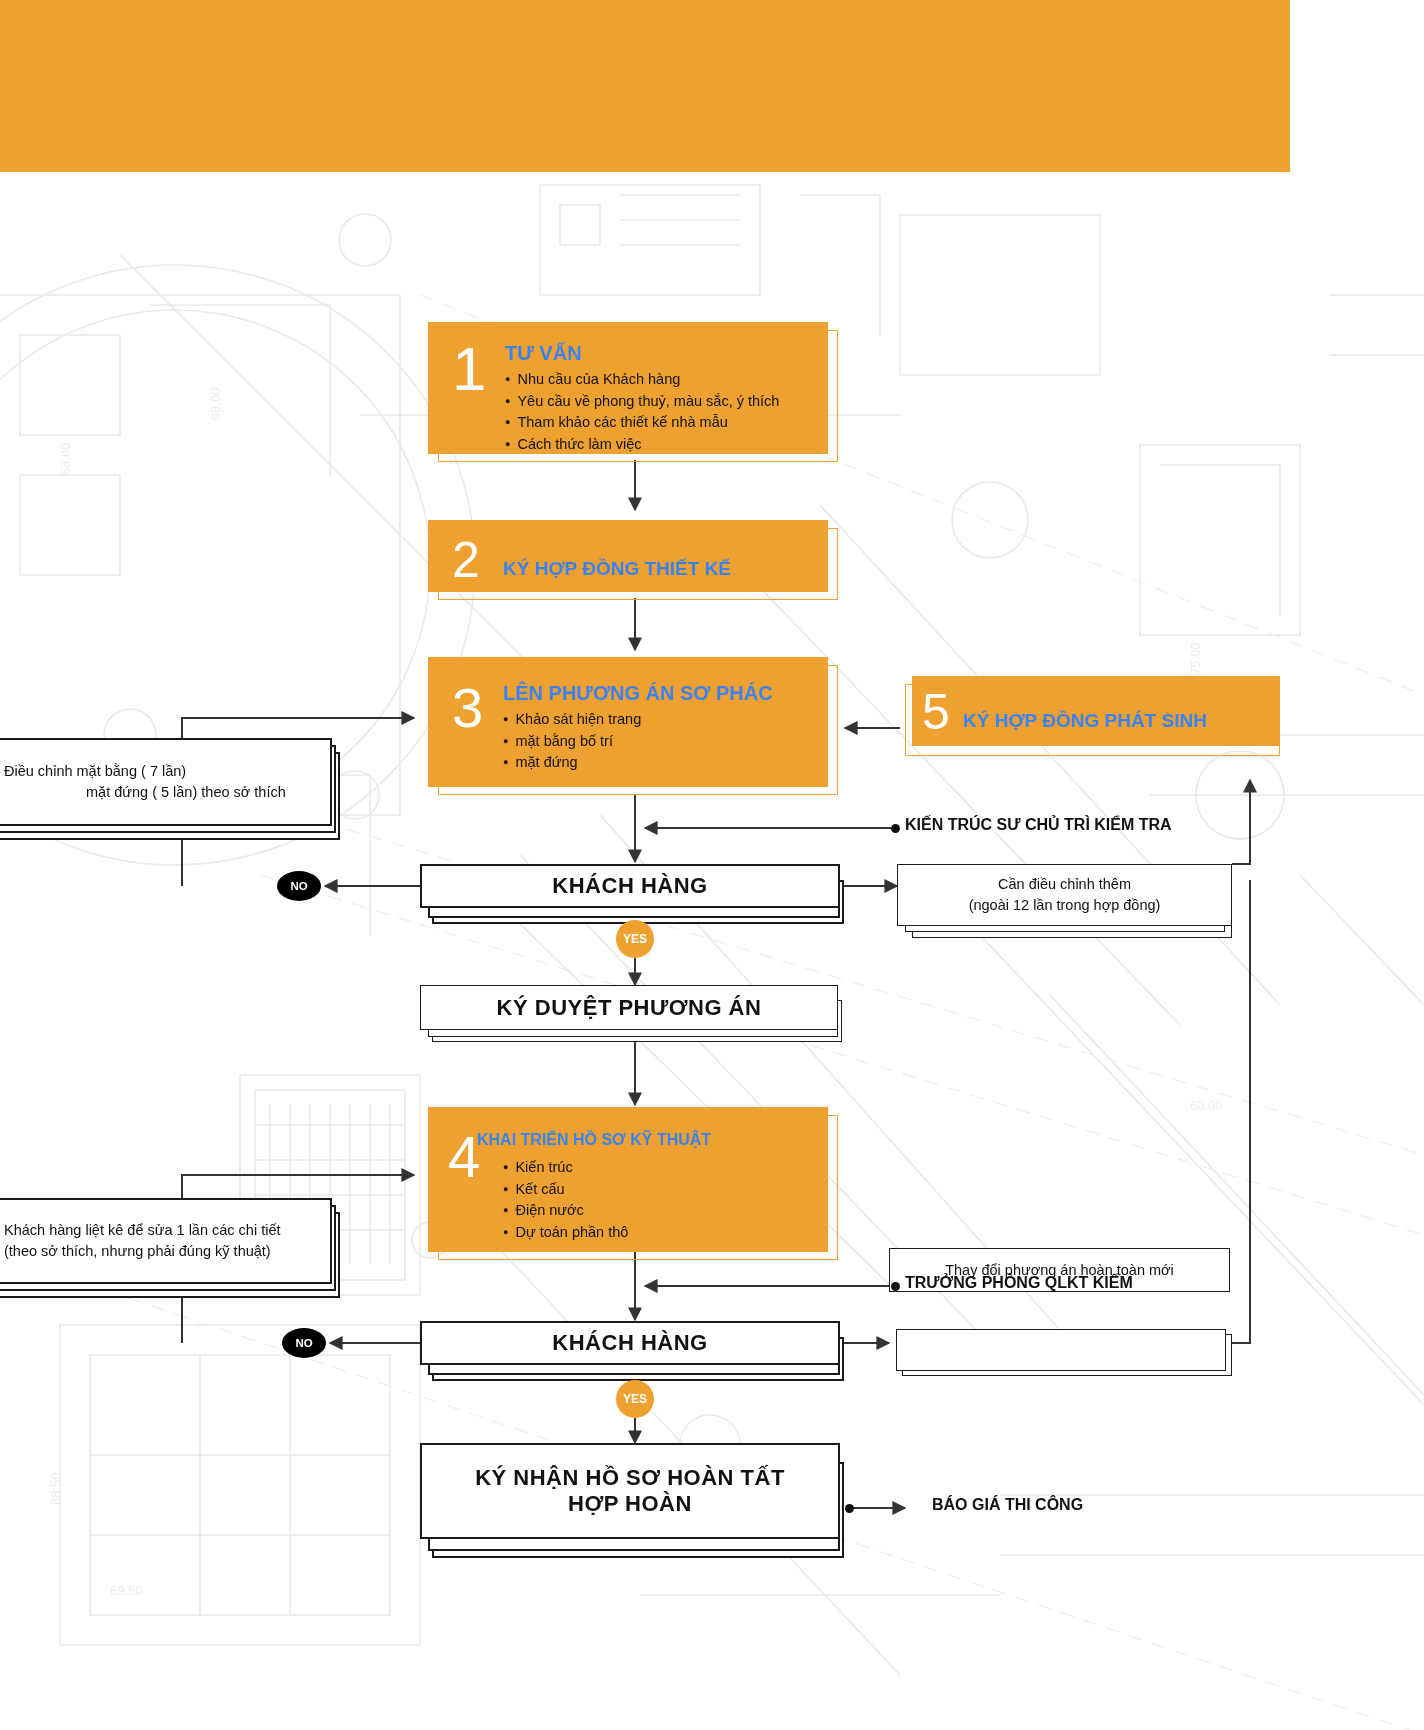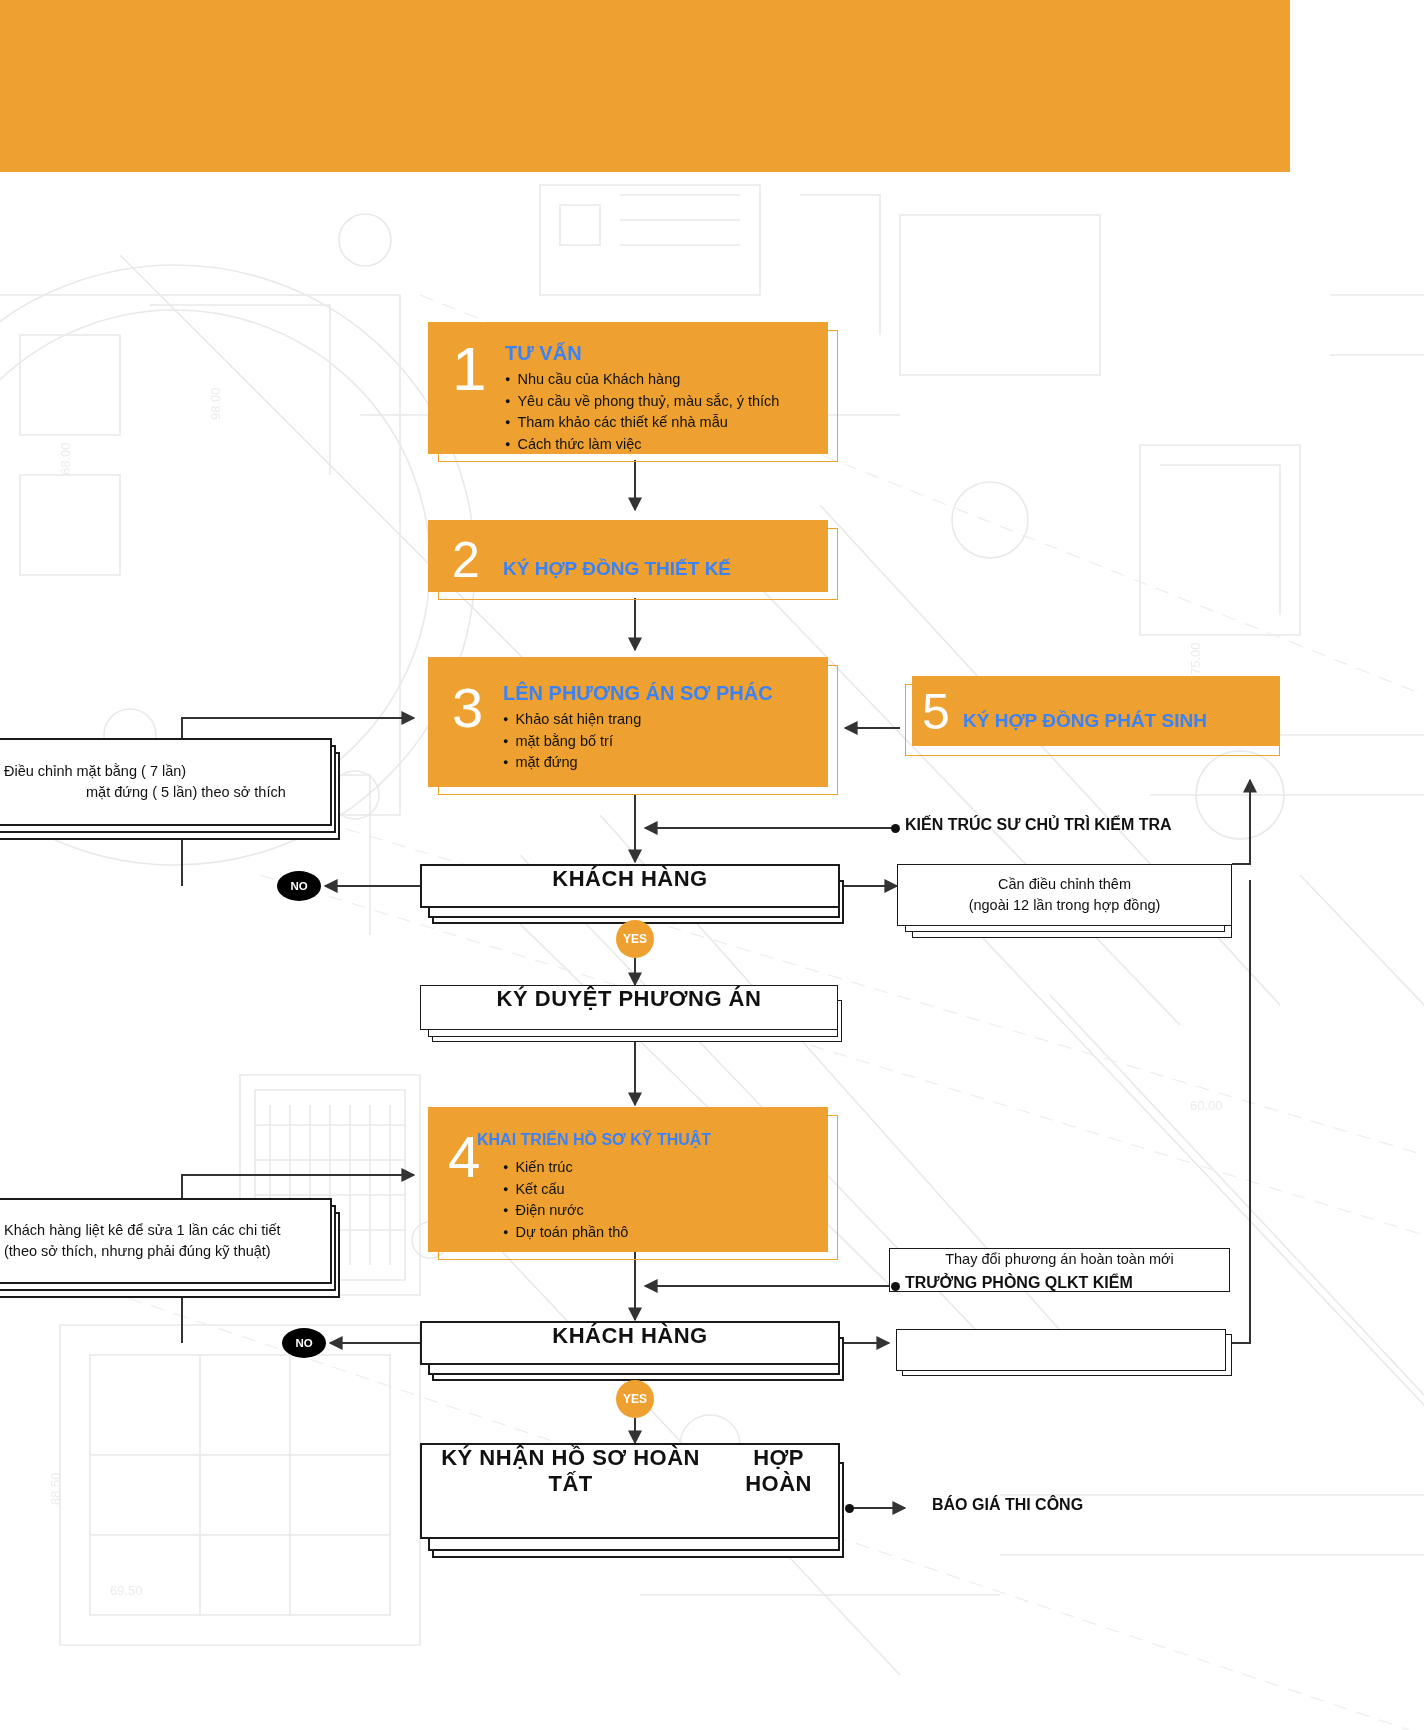--- a/index.html
+++ b/index.html
@@ -86,20 +86,21 @@
     top: -2px;
   }
 
   
   .wbox {
     position: absolute;
     background: #ffffff;
     border: 2.5px solid #1a1a1a;
     z-index: 13;
     display: flex;
+    align-items: center;
     justify-content: center;
     text-align: center;
   }
   .wbox-stack {
     position: absolute;
     background: #ffffff;
     border: 2.5px solid #1a1a1a;
     z-index: 12;
   }
   .wbox-stack2 {
@@ -386,19 +387,19 @@
 <div class="wbox-stack wbox-thin" style="left:896px; top:1329px; width:330px; height:42px;"></div>
 <div class="wbox wbox-thin" style="left:889px; top:1248px; width:341px; height:44px;">
   <span class="wbox-small">Thay đổi phương án hoàn toàn mới</span>
 </div>
 
 <div class="badge-no" style="left:282px; top:1328px;">NO</div>
 <div class="badge-yes" style="left:616px; top:1380px;">YES</div>
 
 <div class="wbox-stack2" style="left:432px; top:1462px; width:412px; height:96px;"></div>
 <div class="wbox-stack" style="left:428px; top:1455px; width:412px; height:96px;"></div>
-<div class="wbox" style="left:420px; top:1443px; width:420px; height:96px; ">
+<div class="wbox" style="left:420px; top:1443px; width:420px; height:96px; flex-direction:column;">
   <div class="wbox-main">KÝ NHẬN HỒ SƠ HOÀN TẤT</div>
   <div class="wbox-main">HỢP HOÀN</div>
 </div>
 
 <div class="note-dot" style="left:845px; top:1504px;"></div>
 <div class="note-label" style="left:920px; top:1496px;margin-left:12px;">BÁO GIÁ THI CÔNG</div>
 
 </body></html>

